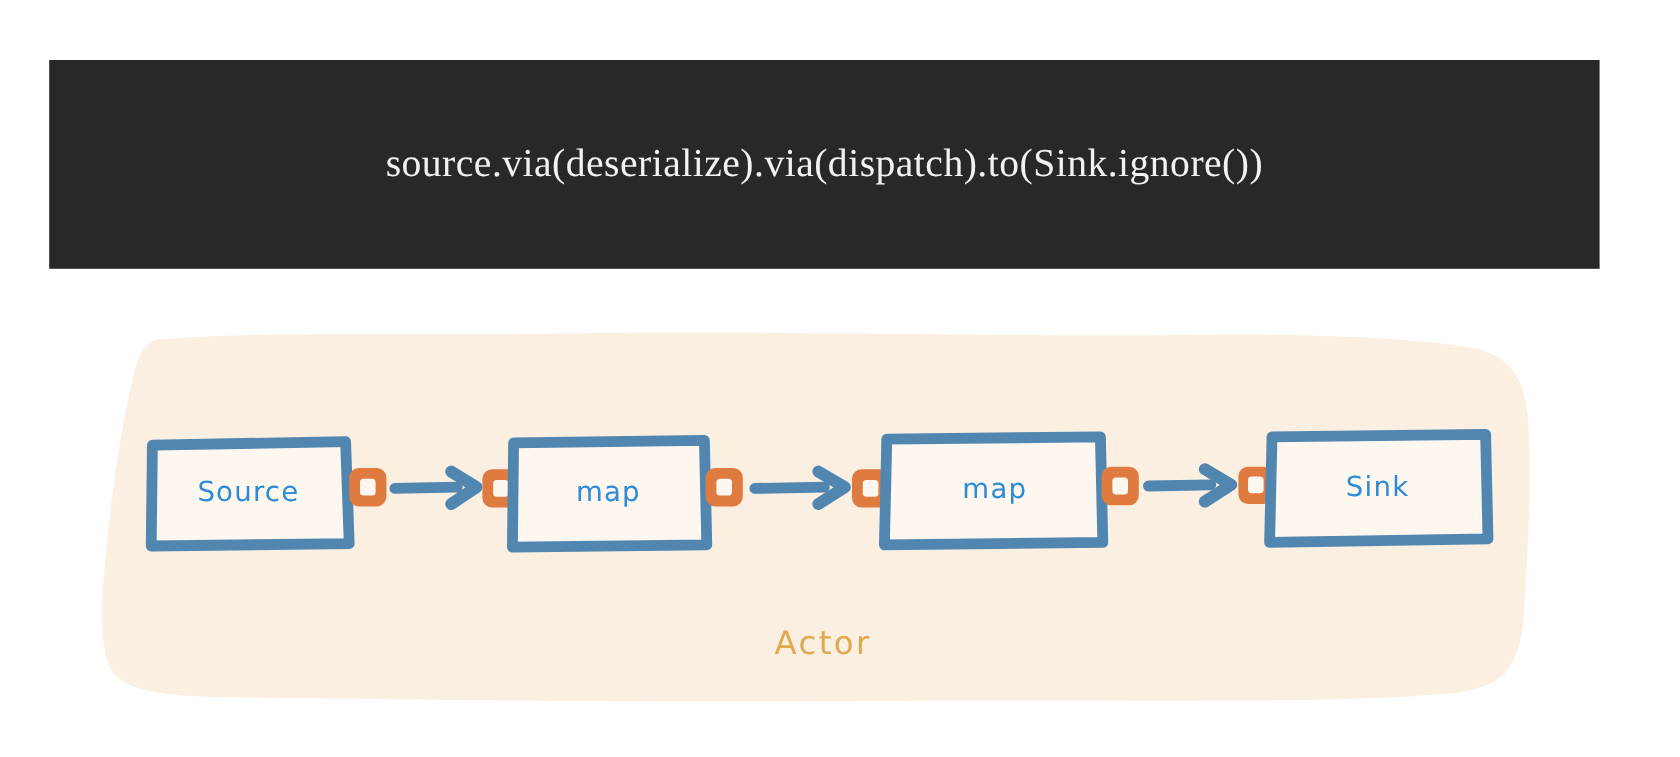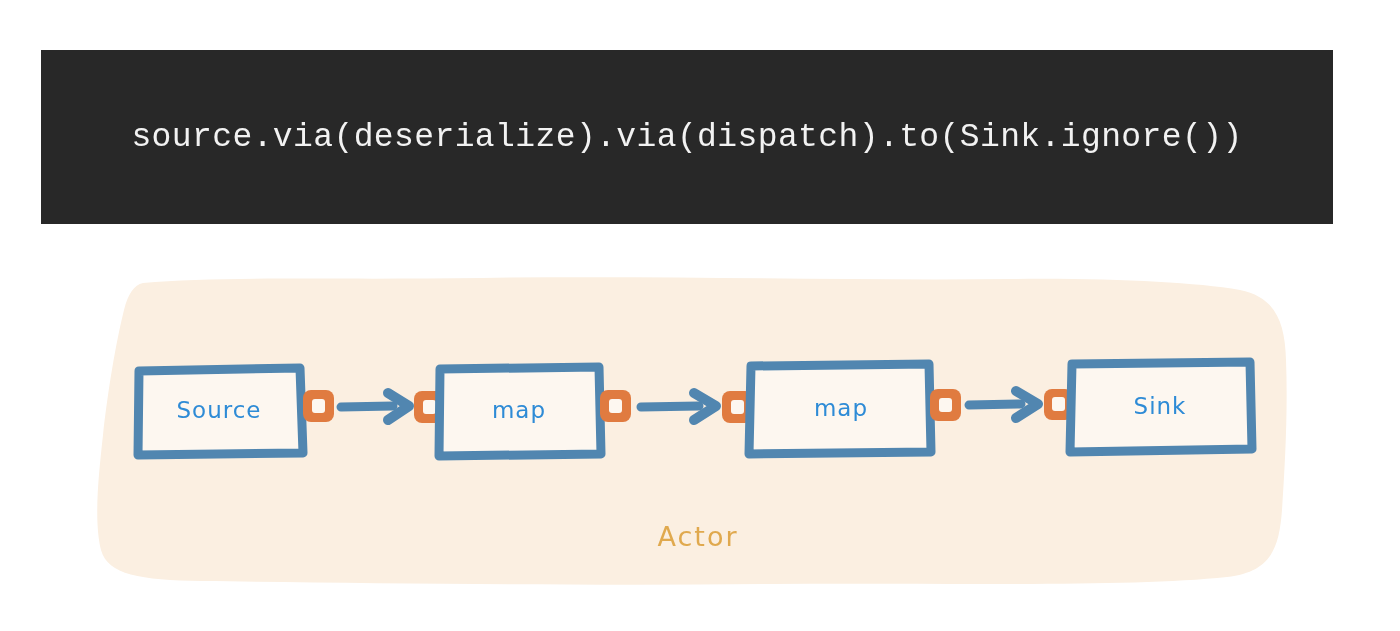--- a/index.html
+++ b/index.html
@@ -23,31 +23,31 @@
     width: 1292px;
     height: 174px;
     background: #282828;
     display: flex;
     align-items: center;
     justify-content: center;
     box-sizing: border-box;
   }
   #code-line {
     color: #f2f2f2;
-    font-family: Liberation Mono, monospace;
+    font-family: Liberation Serif, serif;
     font-size: 33px;
     letter-spacing: 0.4px;
     white-space: pre;
     line-height: 1;
   }
 
   
   #diagram {
     position: absolute;
-    left: 12px;
+    left: 0;
     top: 250px;
     width: 1148px;
     height: 360px;
   }
   #diagram svg {
     display: block;
   }
 
   .node-label {
     font-family: "DejaVu Sans", sans-serif;

